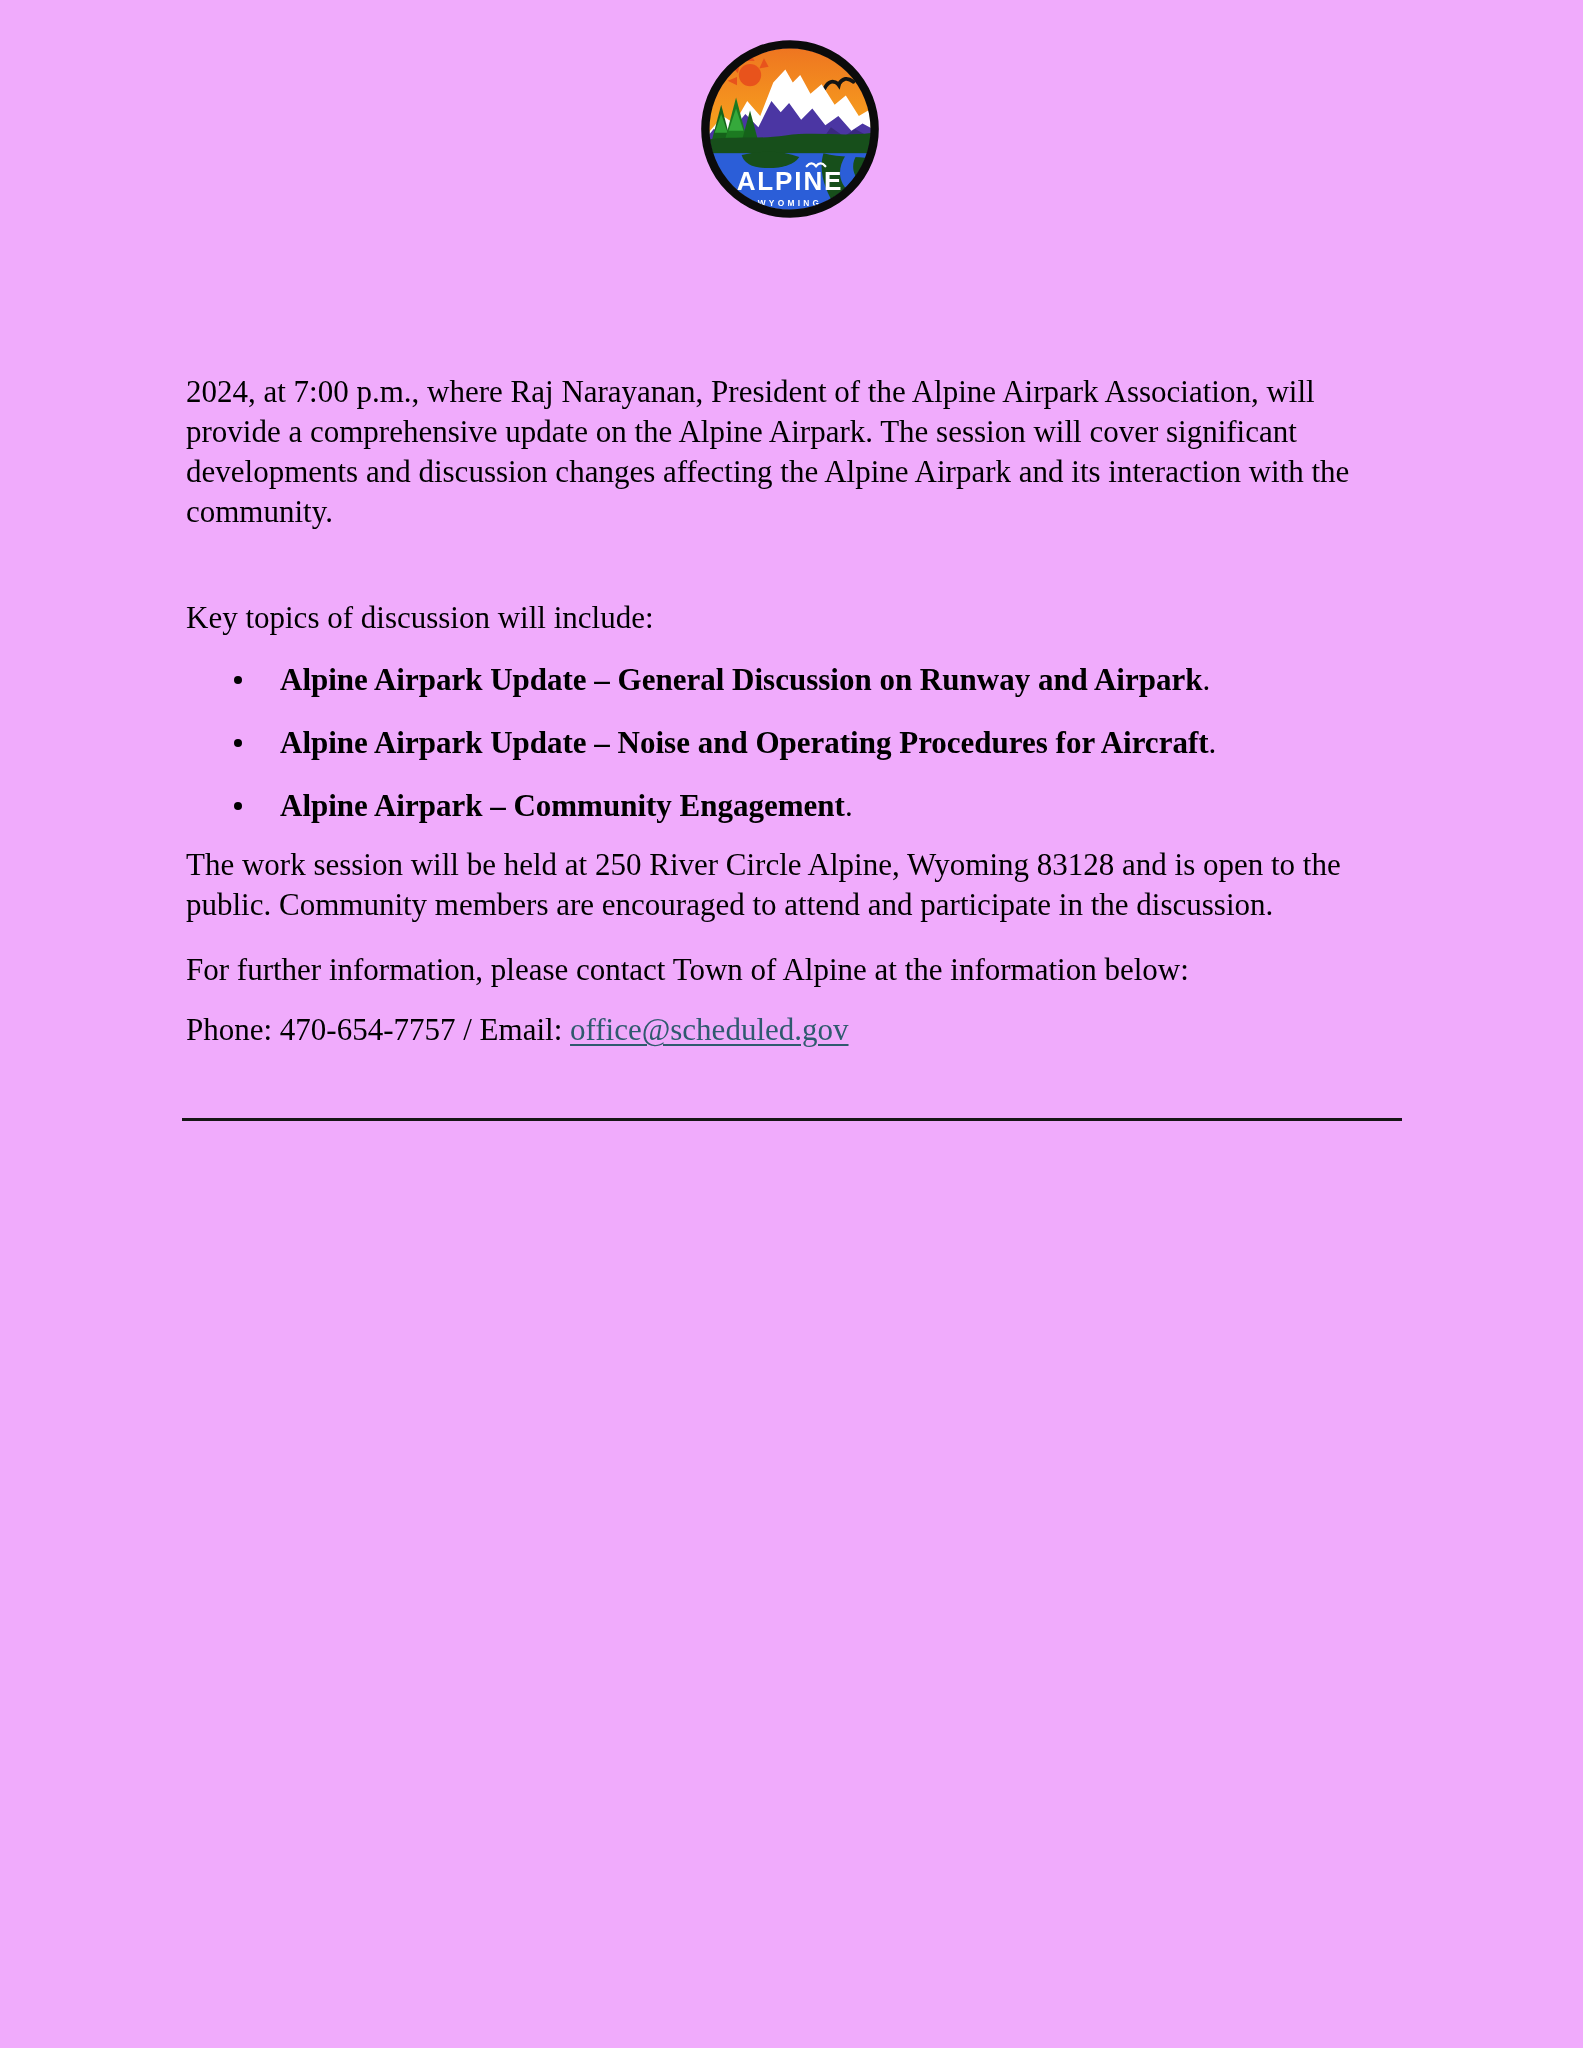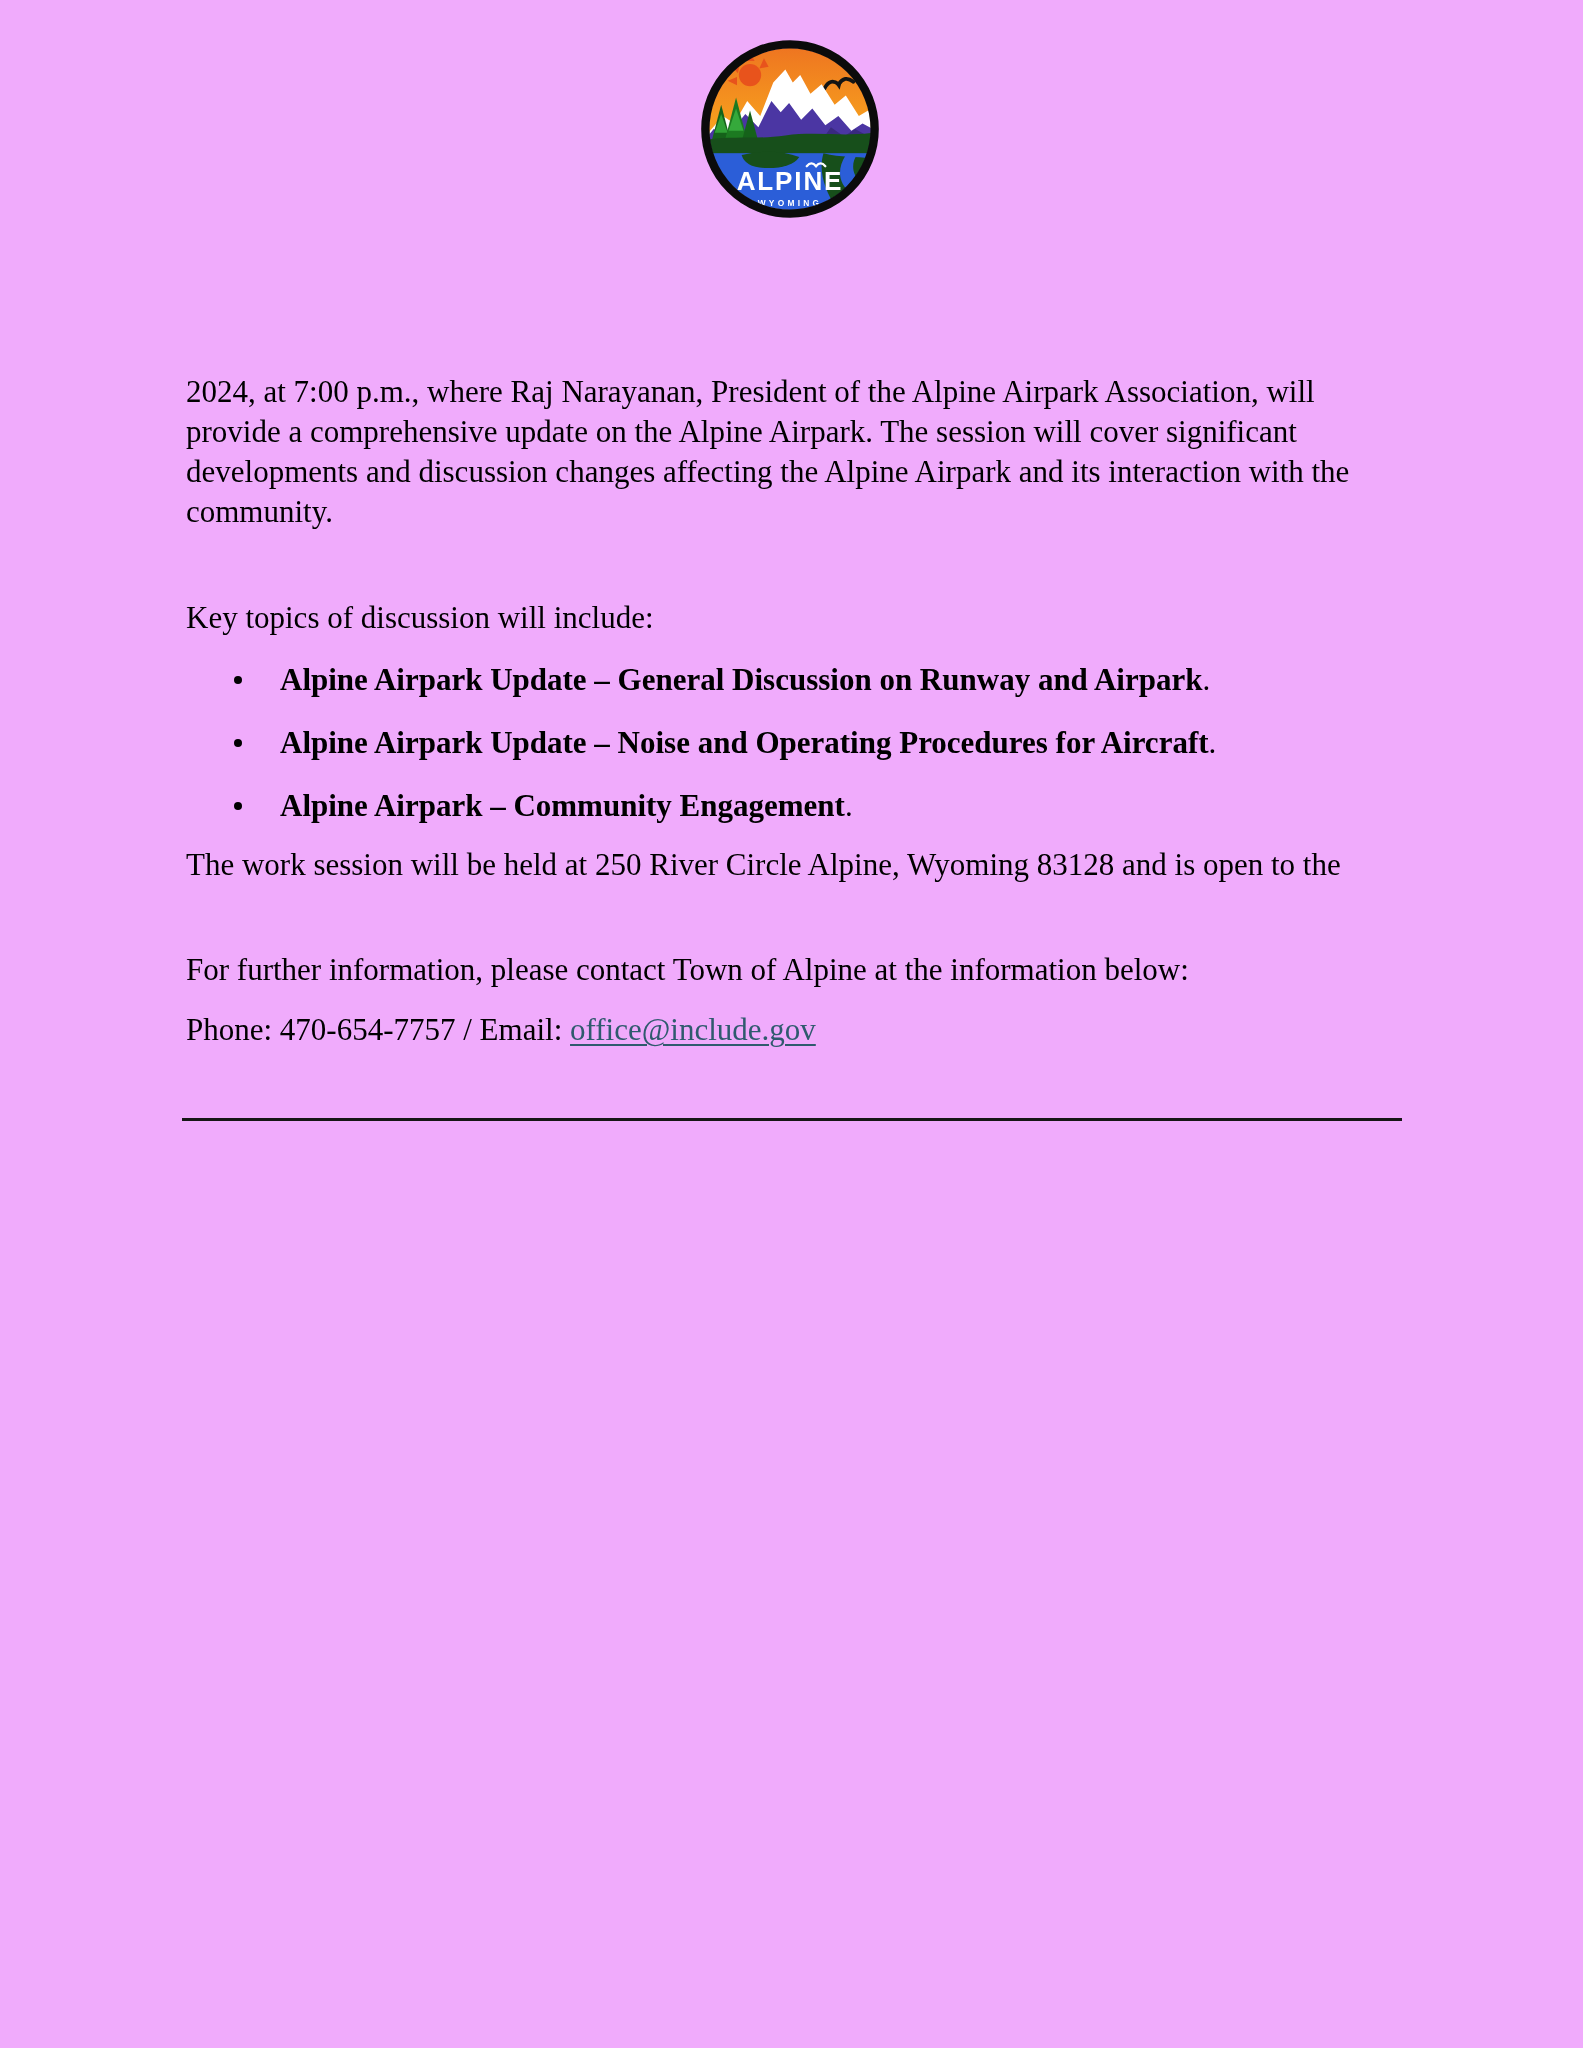--- a/index.html
+++ b/index.html
@@ -122,23 +122,24 @@
     <span class="bullet-dot"></span>
     <span class="bullet-text"><span>Alpine Airpark Update – General Discussion on Runway and Airpark</span><span class="period">.</span></span>
   </div>
   <div class="abs txt bullet-row b3">
     <span class="bullet-dot"></span>
     <span class="bullet-text"><span>Alpine Airpark – Community Engagement</span><span class="period">.</span></span>
   </div>
 
   <div class="abs txt location">
     <span class="line">The work session will be held at 250 River Circle Alpine, Wyoming 83128 and is open to the</span>
+    <span class="line">public. Community members are encouraged to attend and participate in the discussion.</span>
   </div>
 
   <div class="abs txt further">For further information, please contact Town of Alpine at the information below:</div>
 
   <div class="abs txt contact">
-    <span>Phone: 470-654-7757 / Email: </span><a class="email-link" id="emailLink" href="#" style="color: rgb(47, 90, 110);">office@include.gov</a>
+    <span>Phone: 470-654-7757 / Email: </span><a class="email-link" id="emailLink" href="#" style="color: rgb(47, 90, 110);">office@scheduled.gov</a>
   </div>
 
   <div class="abs hrule"></div>
 
 </div>
 
 </body></html>

